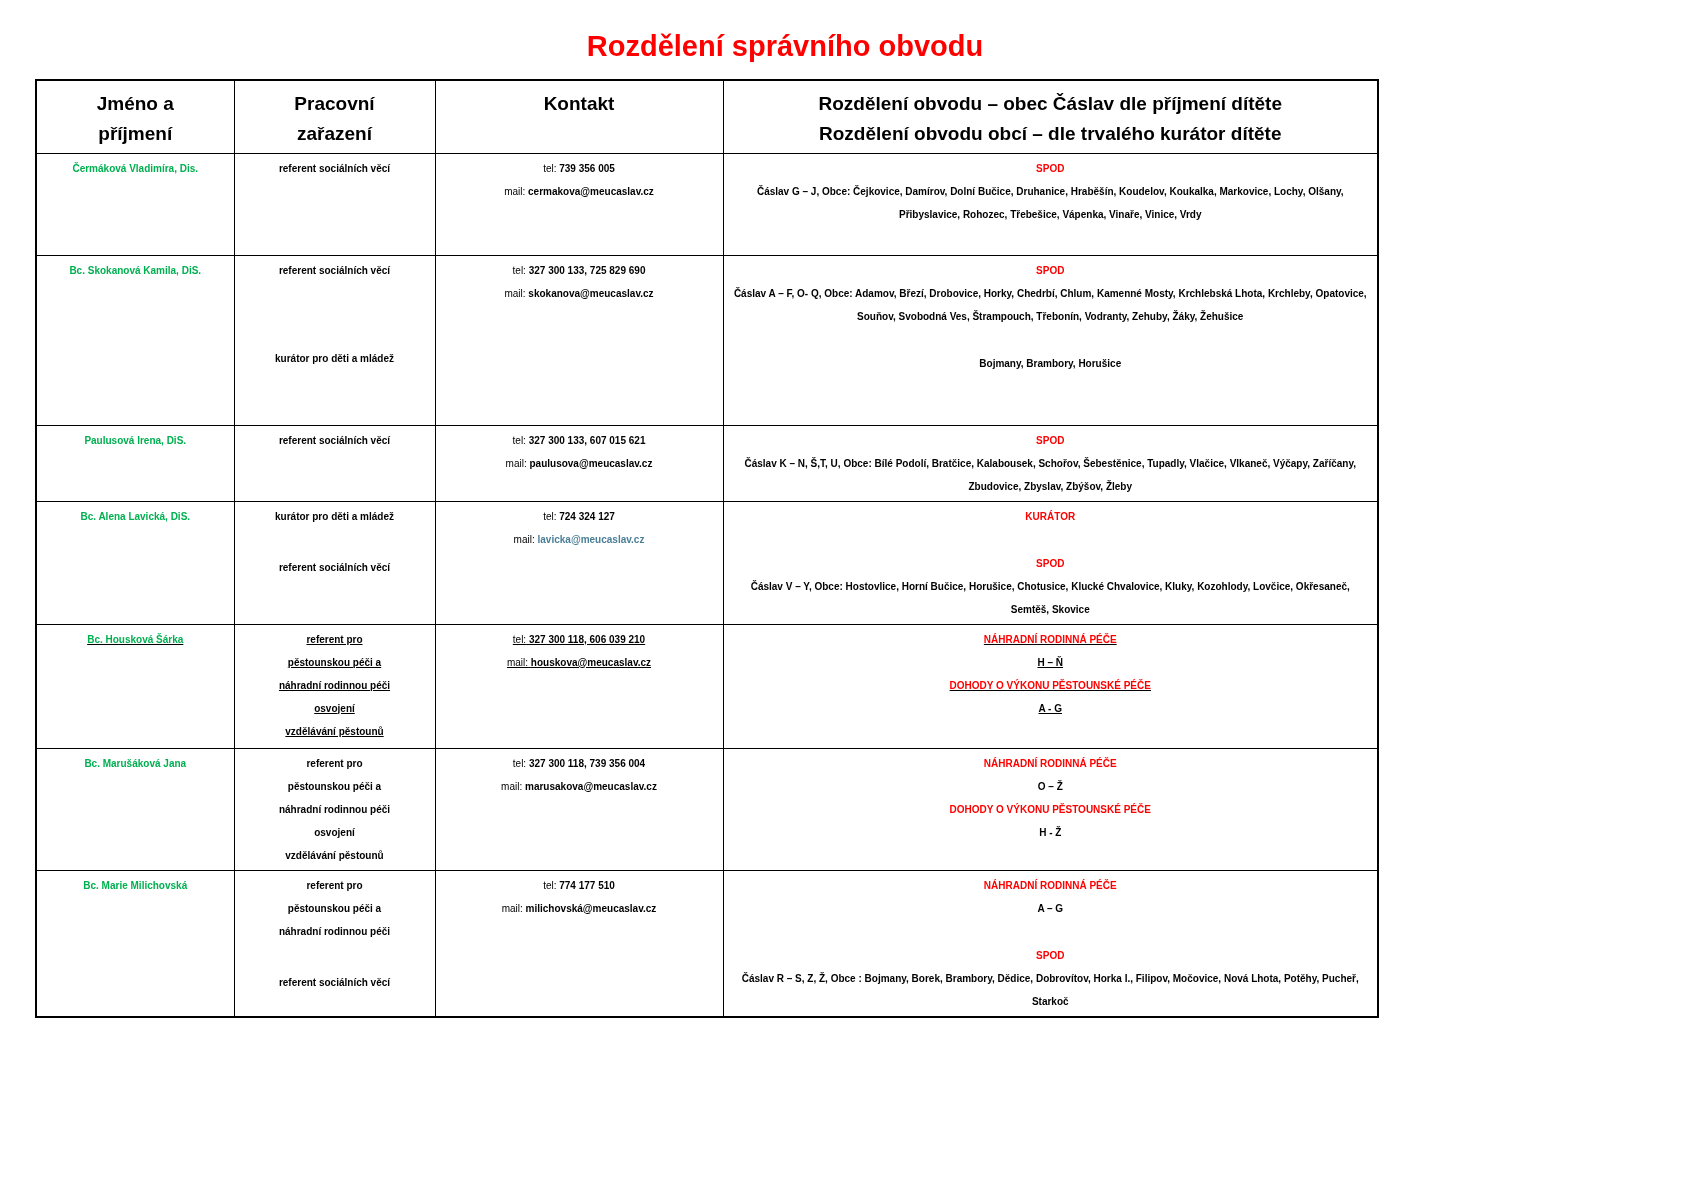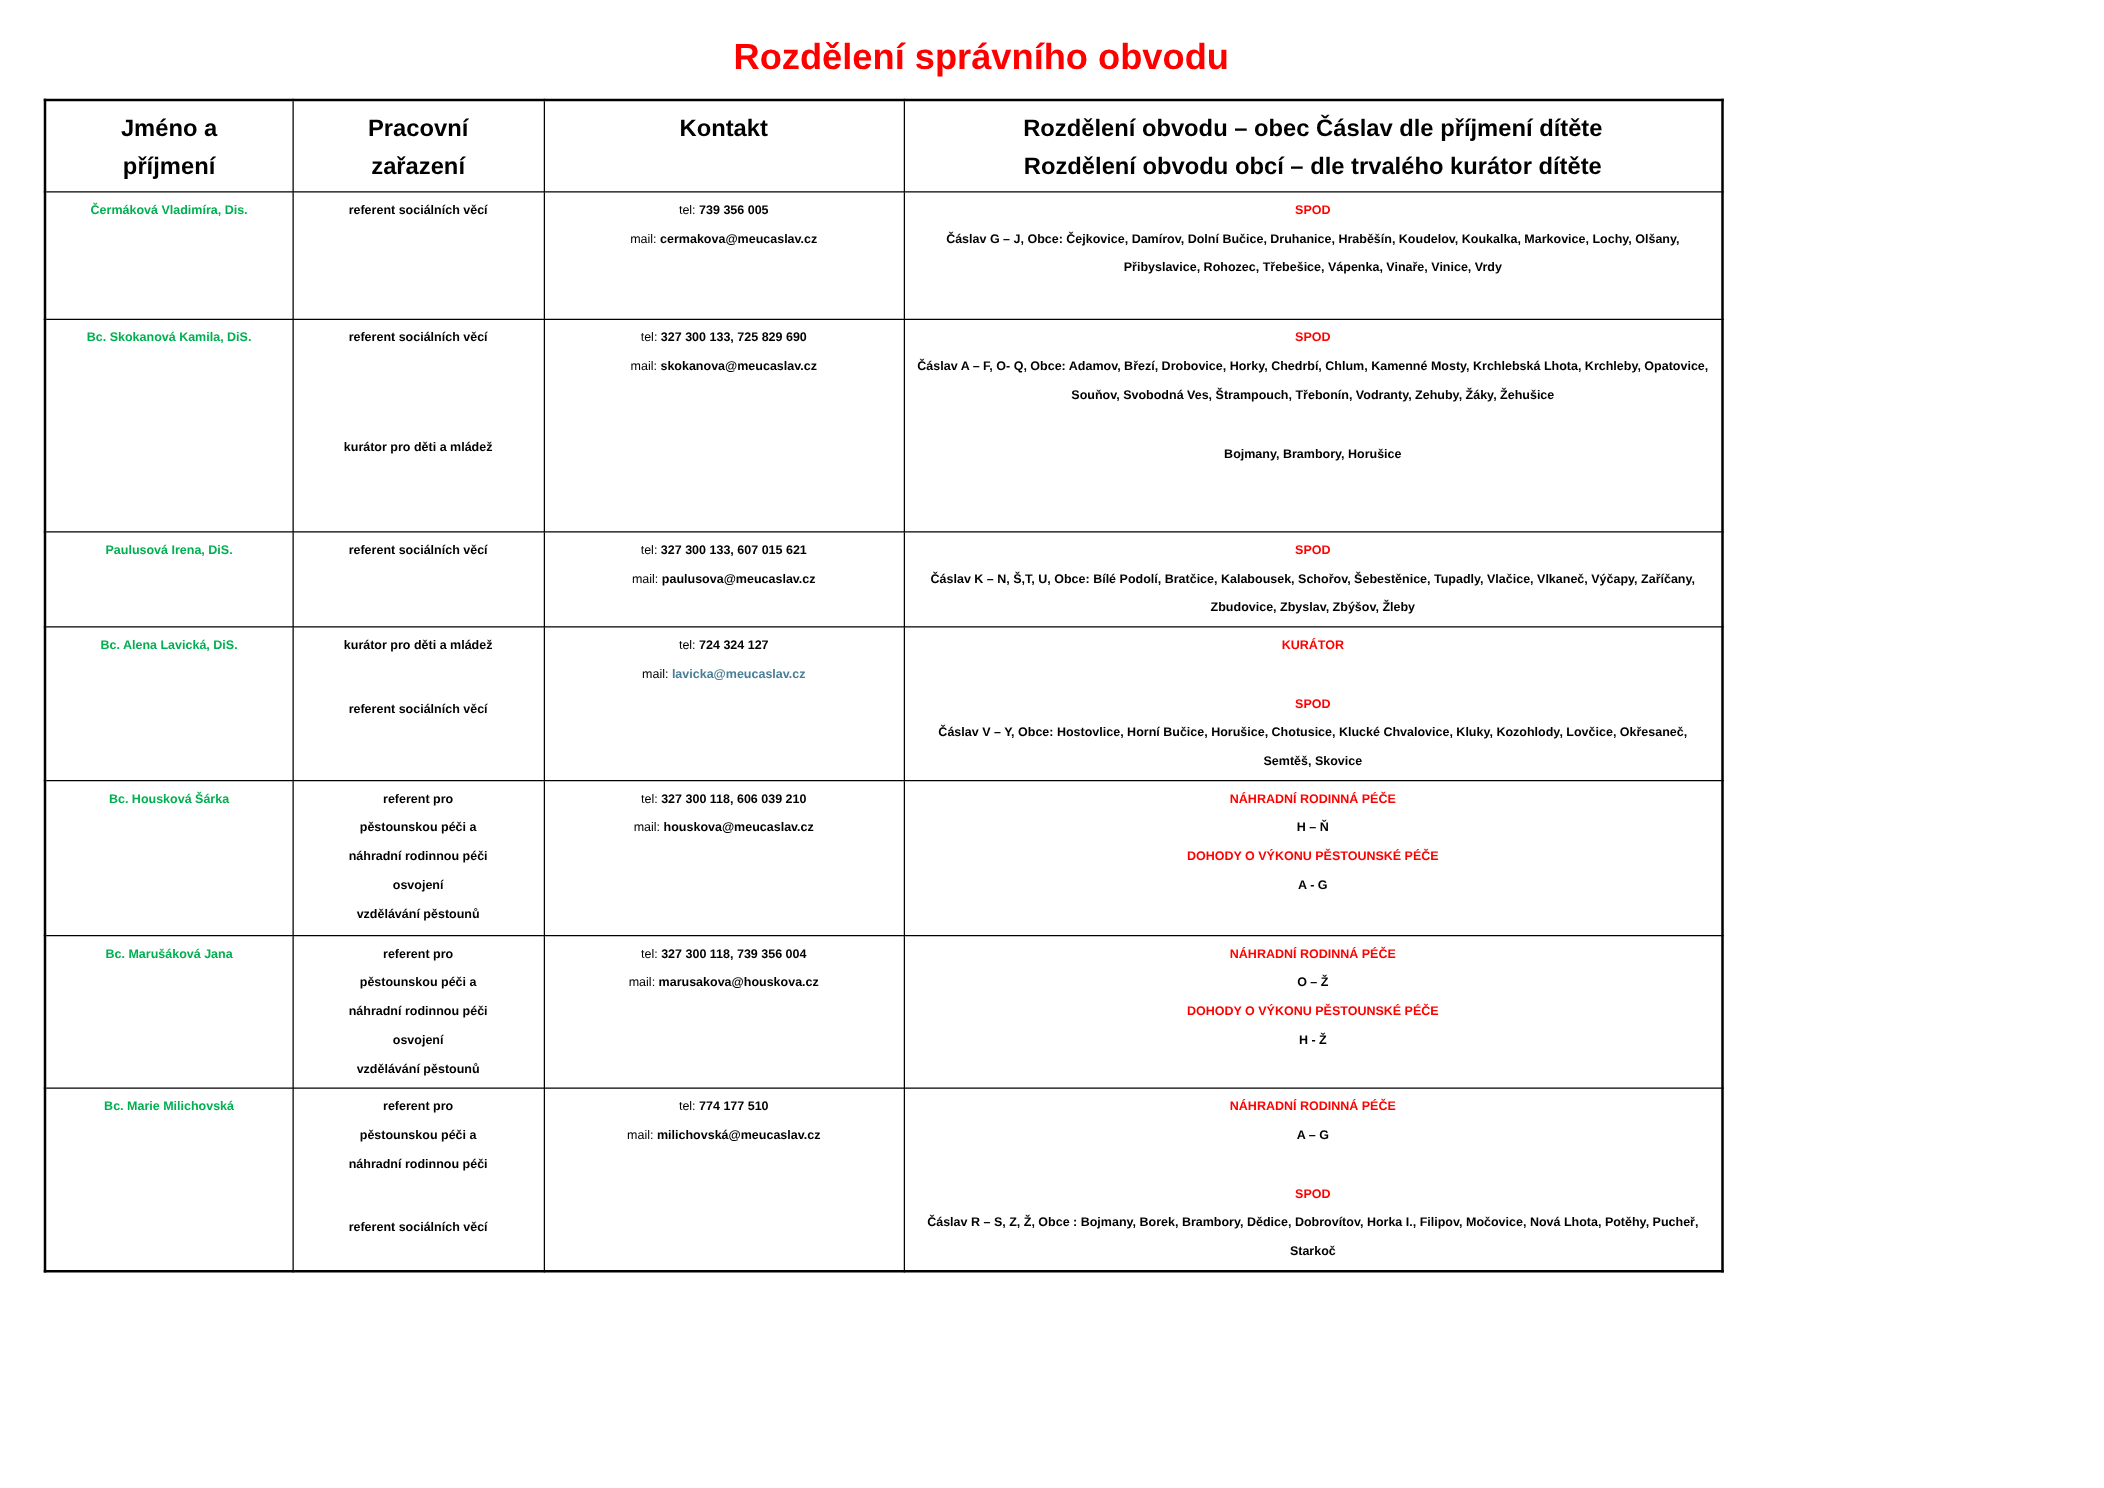--- a/index.html
+++ b/index.html
@@ -40,21 +40,21 @@
     font-size: 19px;
     line-height: 30px;
     padding-top: 8px;
     font-weight: bold;
   }
   tr.r-header { height: 73px; }
   tr.r0 { height: 102px; }
   tr.r1 { height: 170px; }
   tr.r2 { height: 75px; }
   tr.r3 { height: 123px; }
-  tr.r4 { height: 124px; }
+  tr.r4 { height: 124px; text-decoration: underline; }
   tr.r5 { height: 121px; }
   tr.r6 { height: 120px; }
   .name { color: #00B050; }
   .red { color: #ff0000; }
   .lbl { font-weight: normal; }
   .sp24 { height: 24px; }
   .sp28 { height: 28px; }
   .sp65 { height: 65px; }
   .mail-link {
     color: #4A7E96;
@@ -196,21 +196,21 @@
     </td>
     <td>
       <div>referent pro</div>
       <div>pěstounskou péči a</div>
       <div>náhradní rodinnou péči</div>
       <div>osvojení</div>
       <div>vzdělávání pěstounů</div>
     </td>
     <td>
       <div><span class="lbl">tel:</span> <span>327 300 118, 739 356 004</span></div>
-      <div><span class="lbl">mail:</span> <span>marusakova@houskova.cz</span></div>
+      <div><span class="lbl">mail:</span> <span>marusakova@meucaslav.cz</span></div>
     </td>
     <td>
       <div class="red">NÁHRADNÍ RODINNÁ PÉČE</div>
       <div>O – Ž</div>
       <div class="red">DOHODY O VÝKONU PĚSTOUNSKÉ PÉČE</div>
       <div>H - Ž</div>
     </td>
   </tr>
 
   <tr class="r6">

